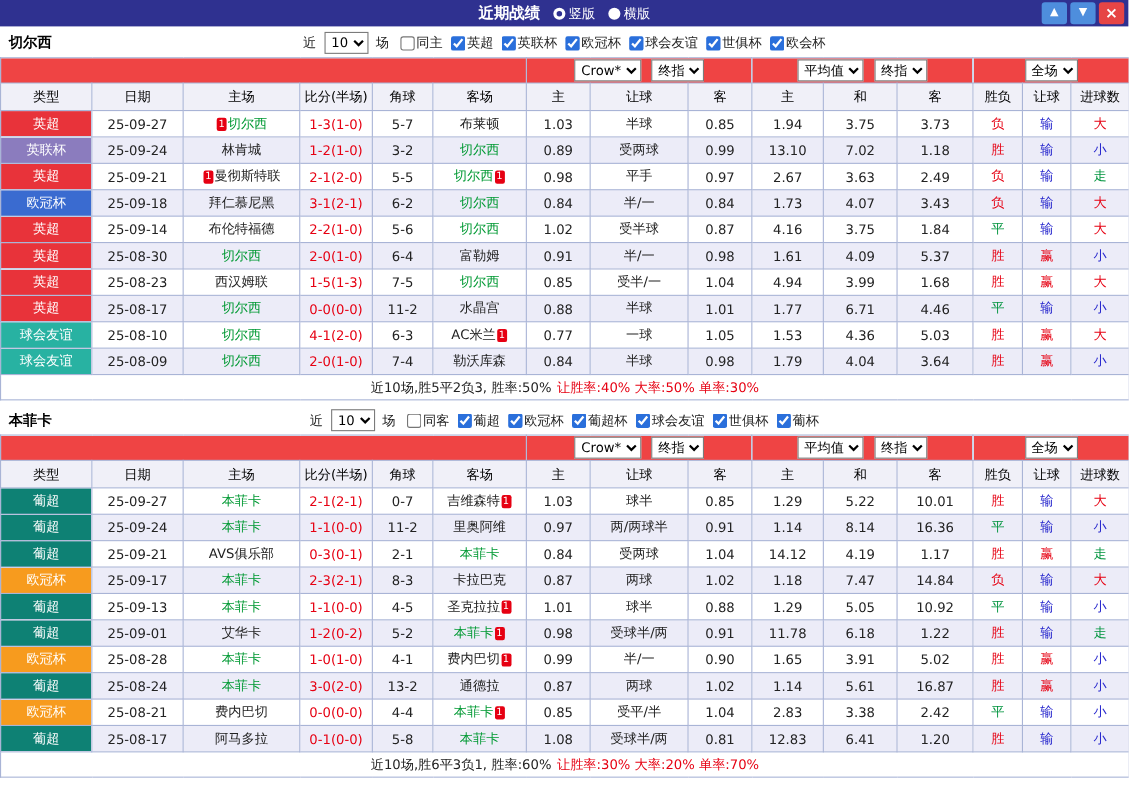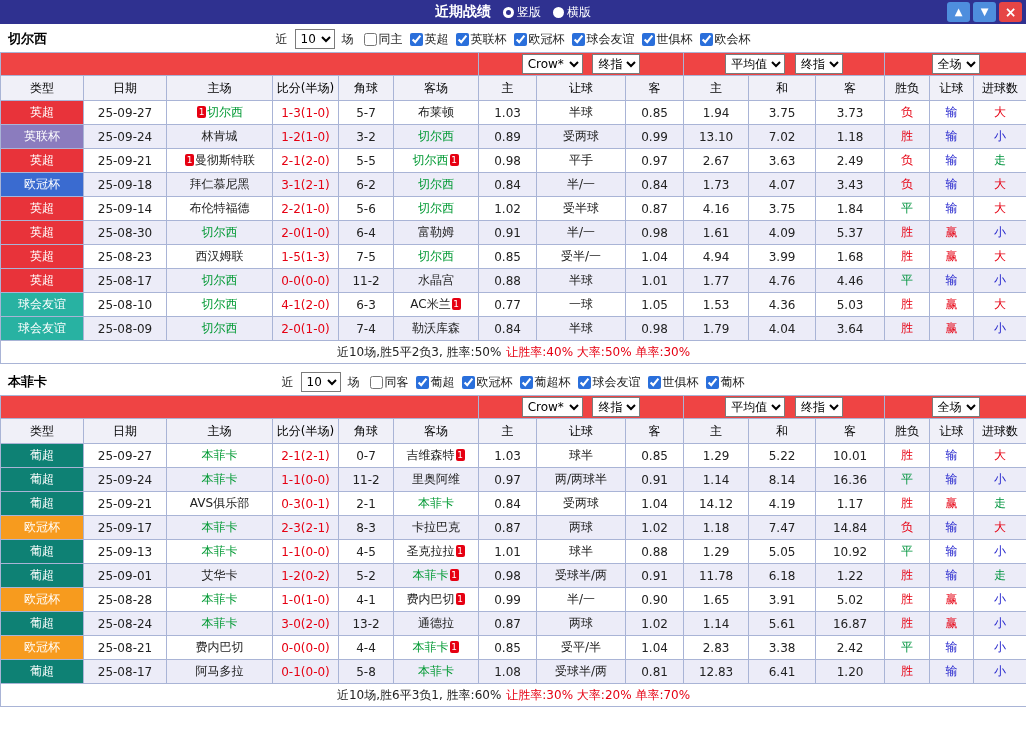--- a/index.html
+++ b/index.html
@@ -51,21 +51,21 @@
   section { margin-top: 2px; }
   section + section { margin-top: 5px; }
   .sec-head { height: 26px; position: relative; display: flex; align-items: center; justify-content: center; }
   .team-name { position: absolute; left: 8px; font-weight: bold; font-size: 13px; color: #000; }
   .filters { display: flex; align-items: center; gap: 4px; color: #222; }
   .filters .checks { display: inline-flex; align-items: center; gap: 7px; margin-left: 6px; }
   .filters label { display: inline-flex; align-items: center; gap: 2px; cursor: pointer; }
   input[type="checkbox"] { width: 13px; height: 13px; margin: 0; accent-color: #2a6fdb; }
   select {
     font-family: inherit; font-size: 12px; height: 20px;
-    border: 1px solid #7b7b7b; background: #fff; margin: 0 3px; padding: 0 1px;
+    border: 1px solid #7b7b7b; background: #fff; margin: 0 3px; padding: 0 1px; text-align: right;
   }
   
   table { width: 1026px; border-collapse: collapse; table-layout: fixed; }
   th, td {
     border: 1px solid #a9b4d6; text-align: center; padding: 0;
     white-space: nowrap; overflow: hidden; font-weight: normal;
   }
   .selrow td { height: 23px; background: #ef4444; }
   .labels th { height: 25px; background: #f0f0f8; color: #000; }
   tbody td { height: 24px; background: #fff; }
@@ -319,21 +319,21 @@
           <td class="league" style="background: rgb(232, 51, 58);">英超</td>
           <td>25-08-17</td>
           <td><span class="focus">切尔西</span></td>
           <td class="score">0-0(0-0)</td>
           <td>11-2</td>
           <td><span>水晶宫</span></td>
           <td>0.88</td>
           <td>半球</td>
           <td>1.01</td>
           <td>1.77</td>
-          <td>4.76</td>
+          <td>6.71</td>
           <td>4.46</td>
           <td style="color: rgb(0, 148, 62);">平</td>
           <td style="color: rgb(37, 37, 205);">输</td>
           <td style="color: rgb(37, 37, 205);">小</td>
         </tr>
         <tr>
           <td class="league" style="background: rgb(40, 178, 162);">球会友谊</td>
           <td>25-08-10</td>
           <td><span class="focus">切尔西</span></td>
           <td class="score">4-1(2-0)</td>

